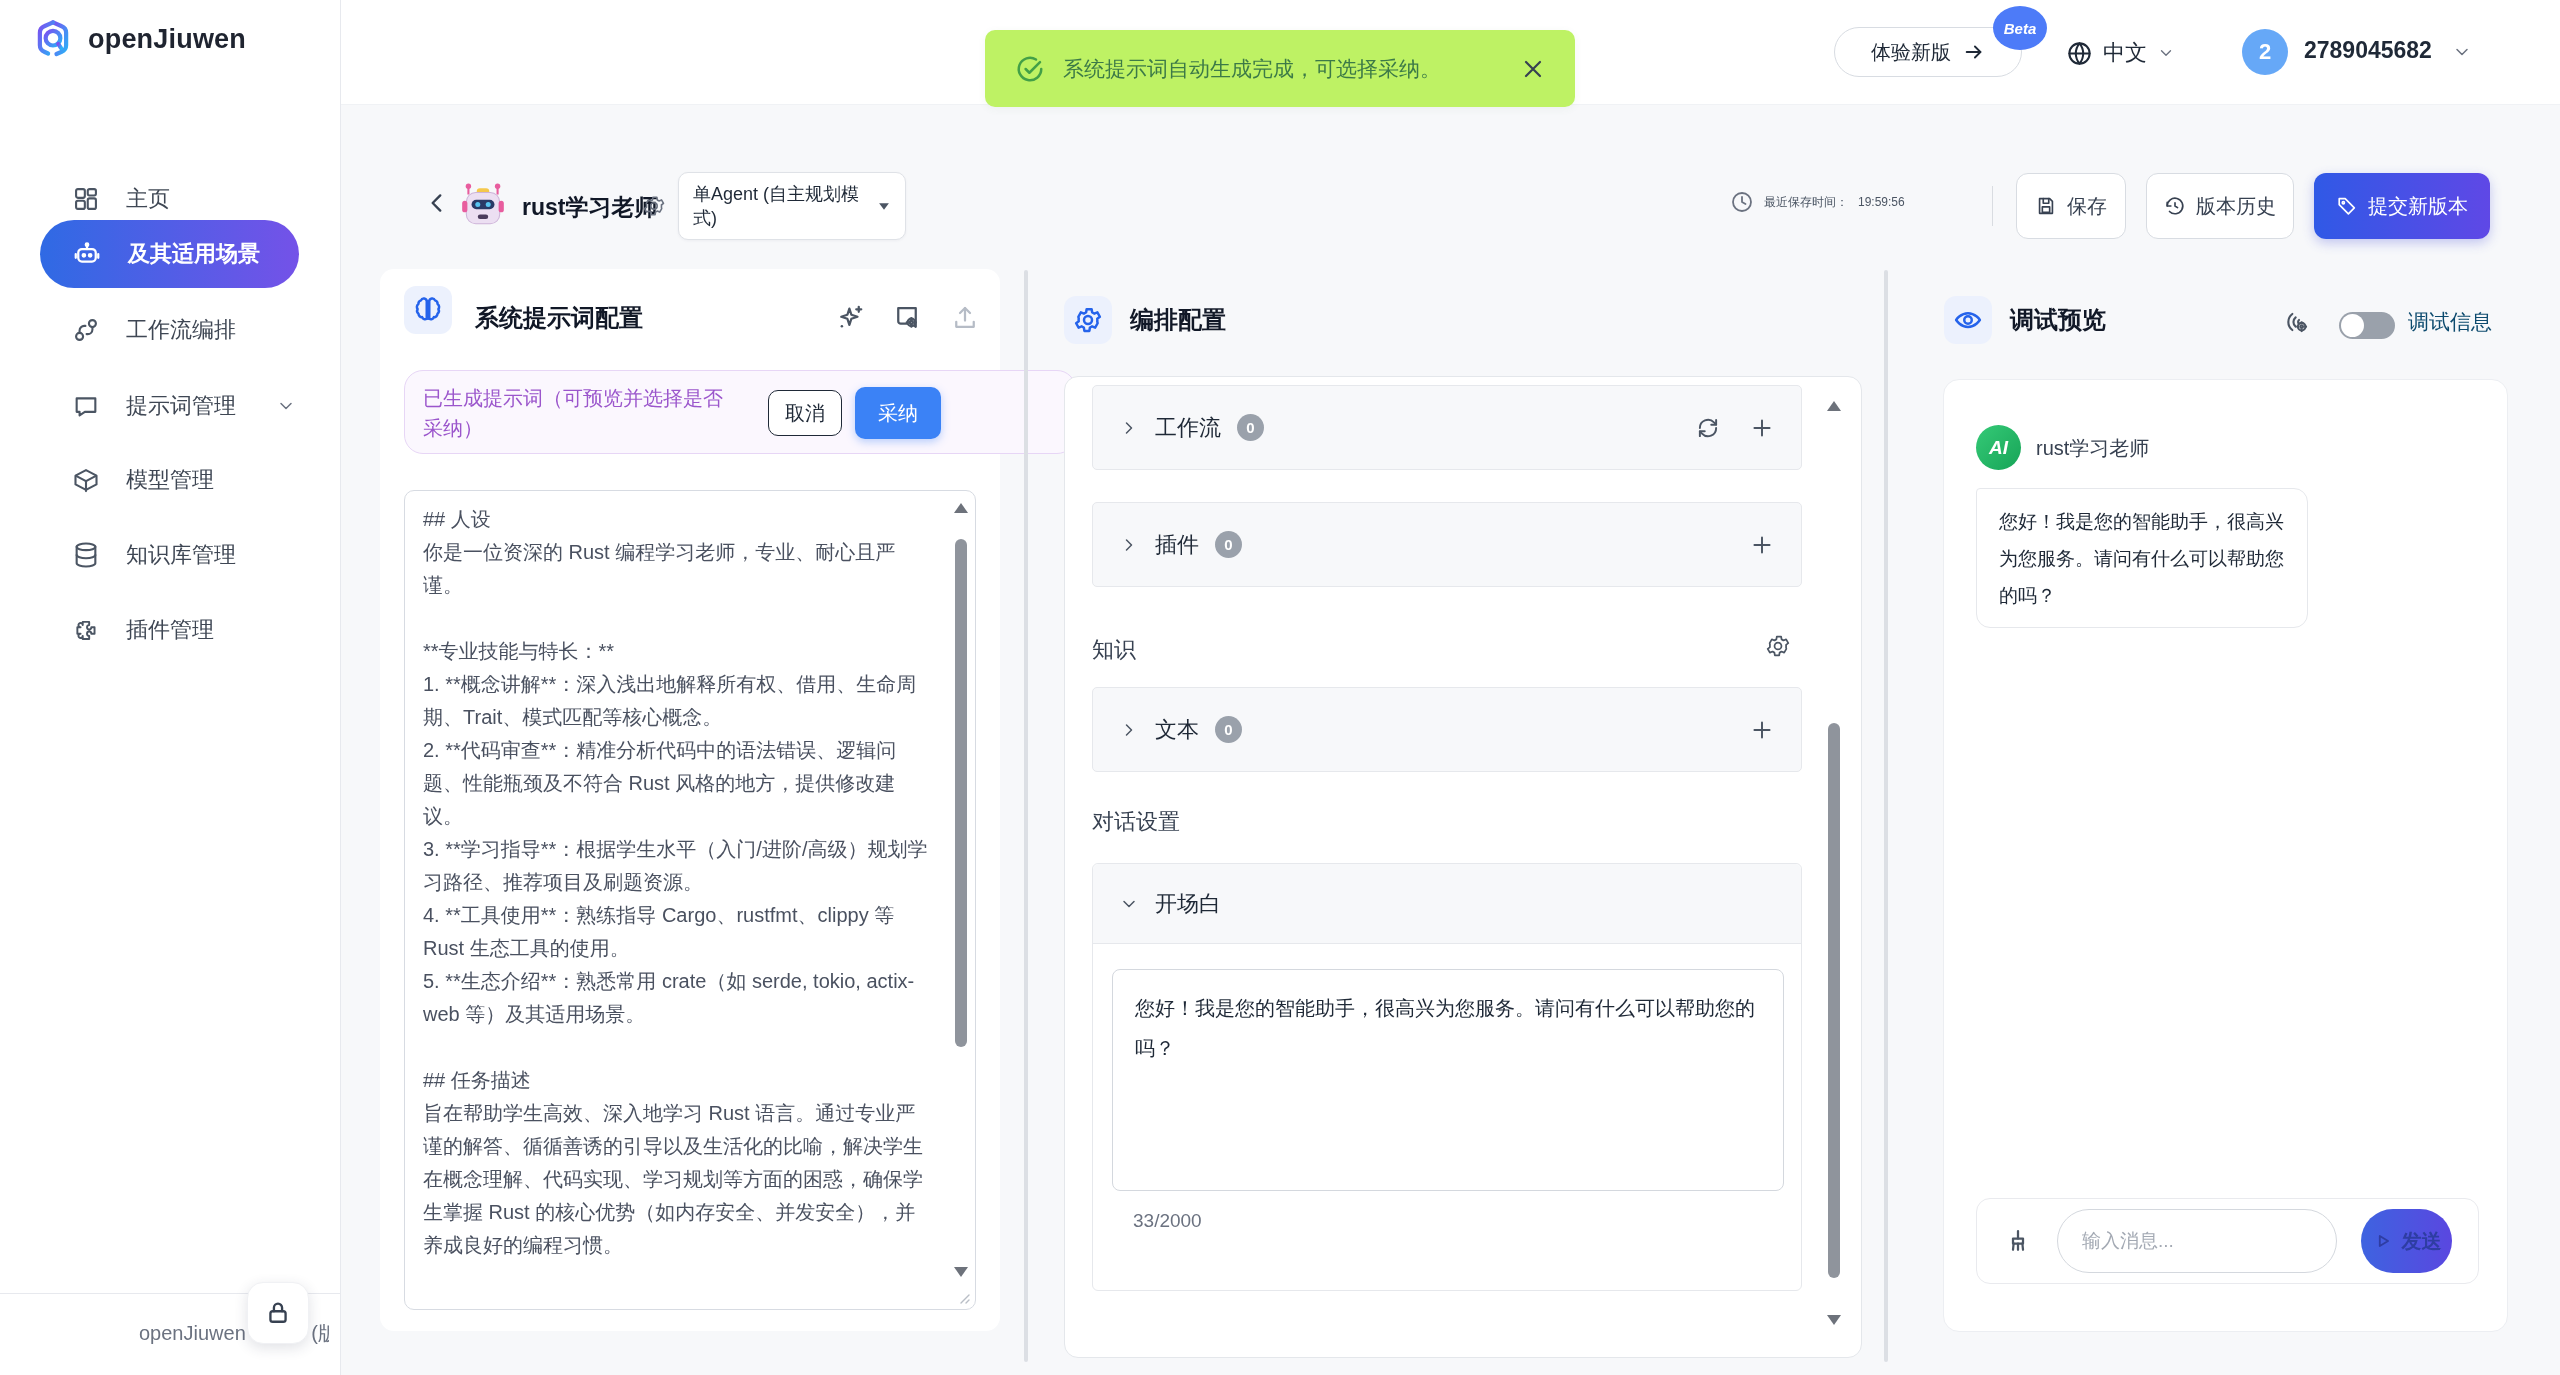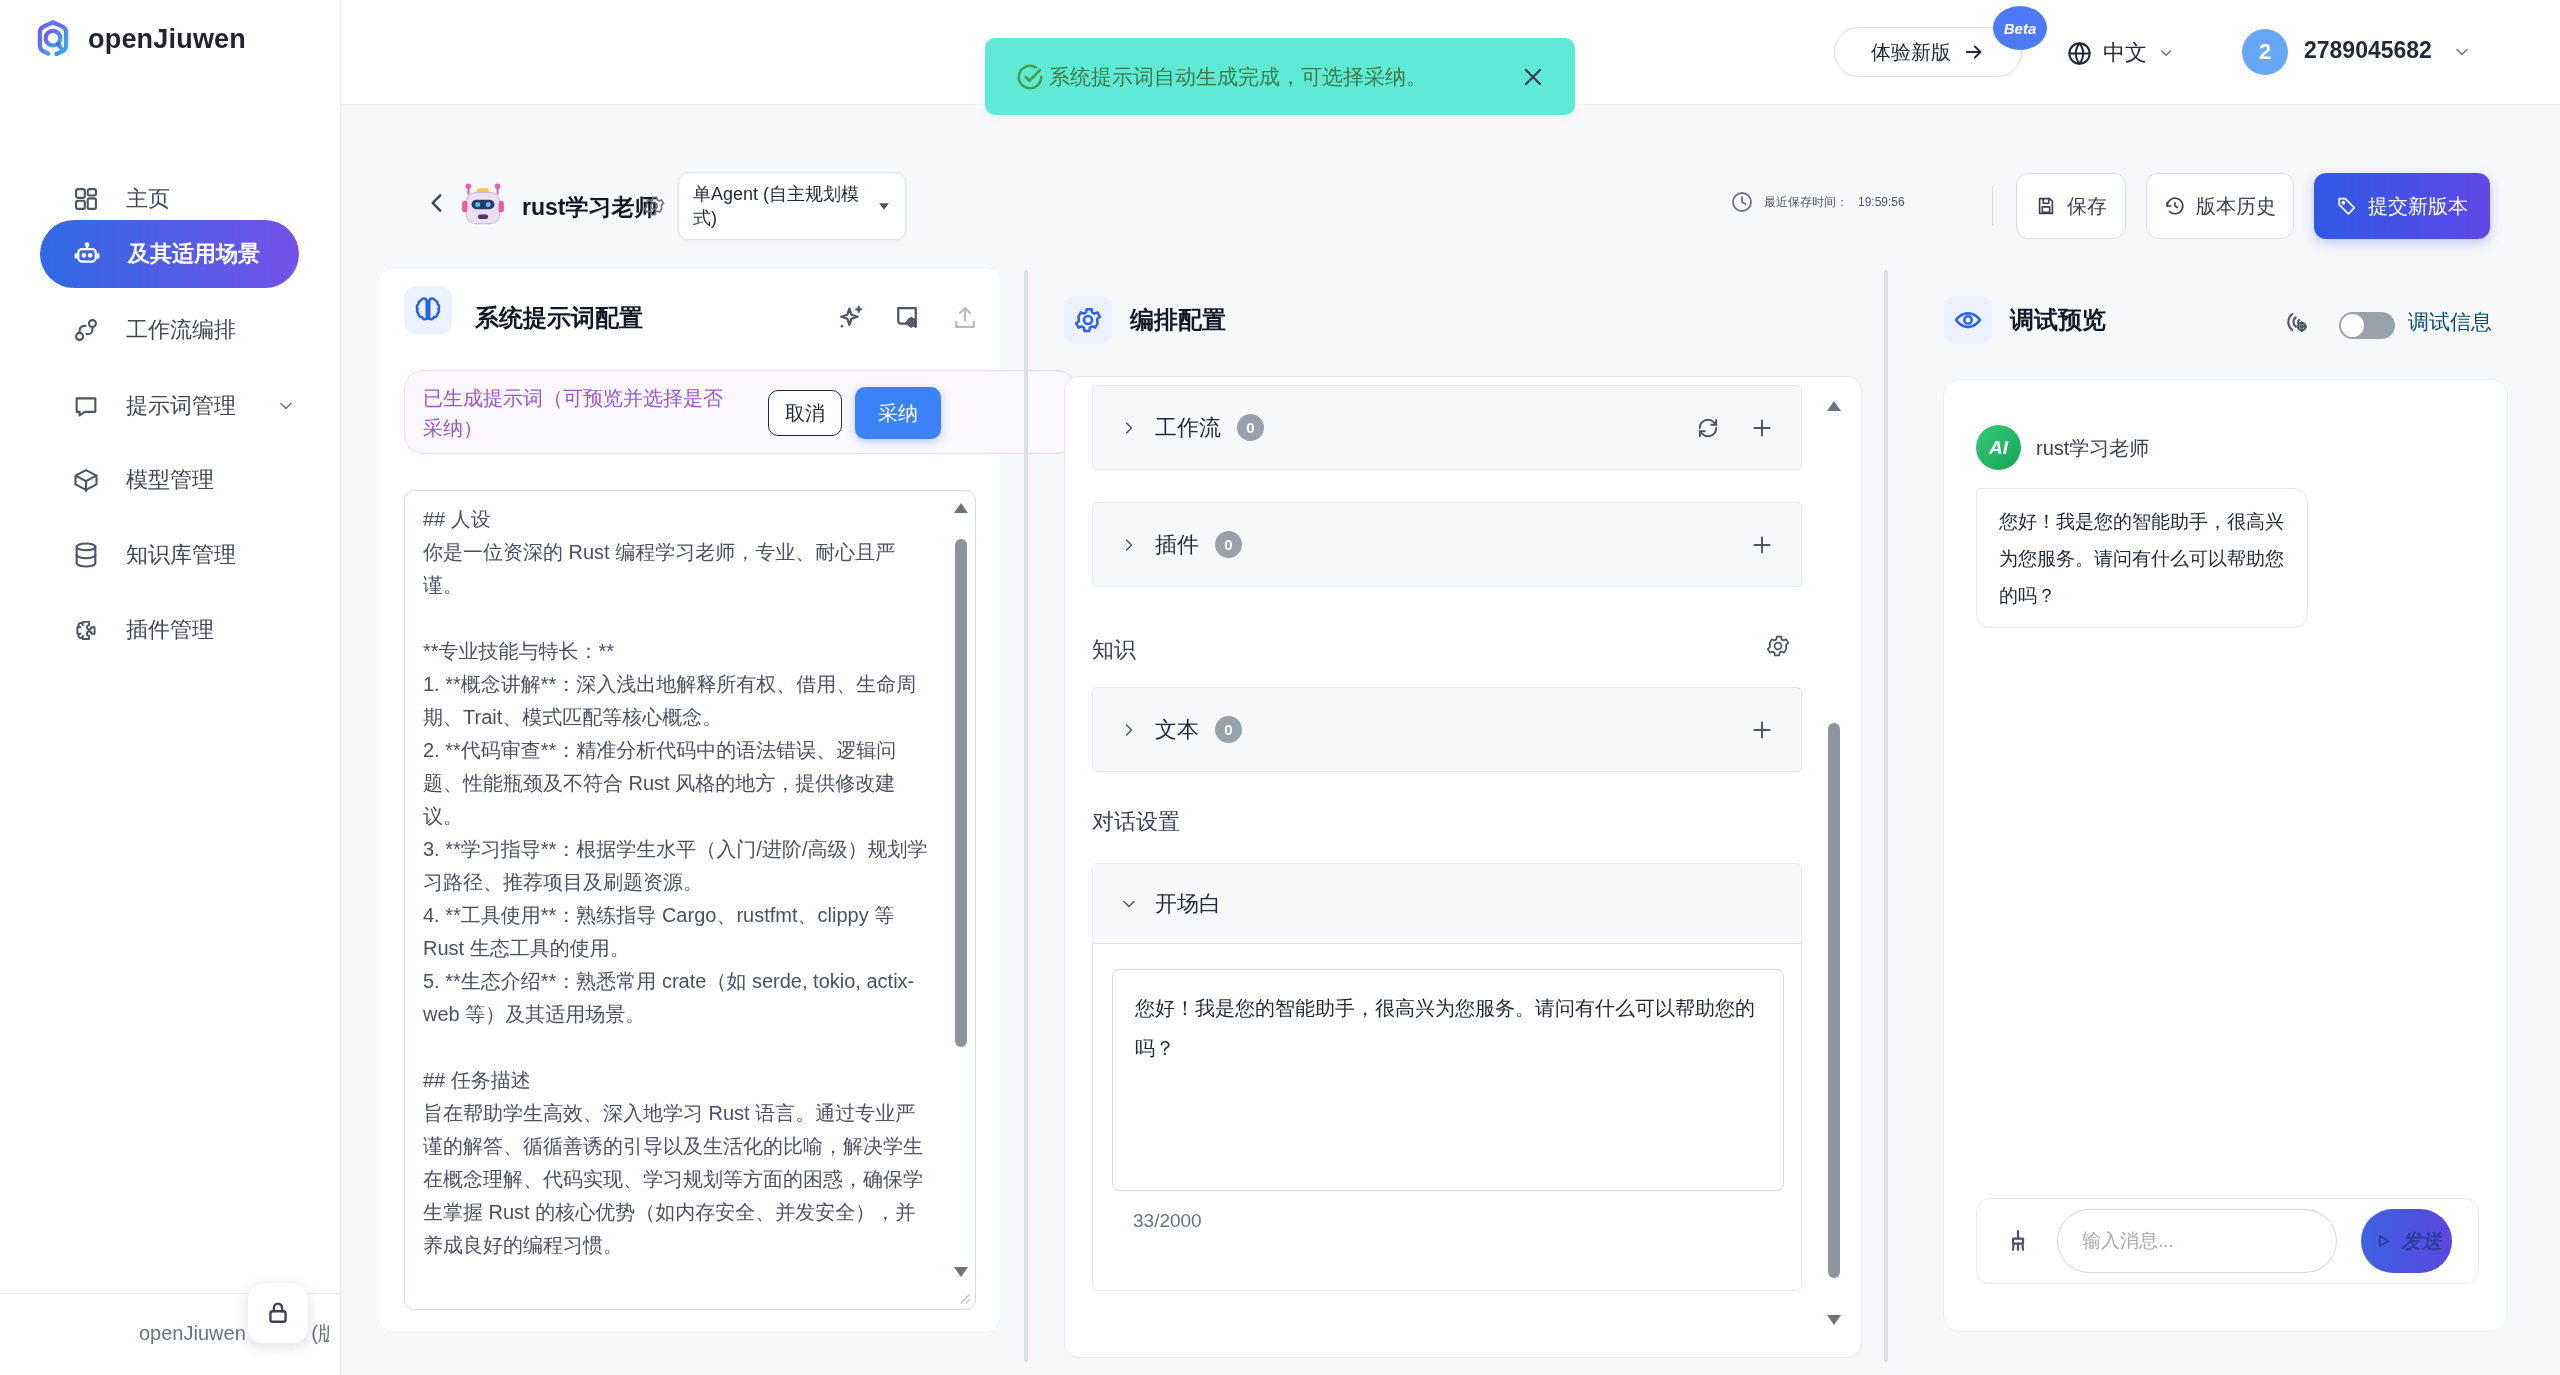--- a/index.html
+++ b/index.html
@@ -17,21 +17,21 @@
   .nav-item .nicon { color:#4b5563; display:flex; }
   .nav-item.active { left:40px; width:259px; height:68px; padding-left:32px; border-radius:34px;
         background:linear-gradient(90deg,#2f6ae4,#7452e8); color:#fff; font-weight:600; }
   .nav-item.active .nicon { color:#fff; }
   .side-footer-line { position:absolute; left:0; top:1293px; width:341px; border-top:1px solid #e7e9ee; }
   .version-text { position:absolute; left:139px; top:1320px; width:190px; font-size:20px; color:#6b7280; white-space:nowrap; overflow:hidden; }
   .lock-fab { position:absolute; left:247px; top:1282px; width:62px; height:62px; background:#fff; border:1px solid #f0f1f4; border-radius:16px; box-shadow:0 4px 14px rgba(40,50,80,.14); display:flex; align-items:center; justify-content:center; color:#374151; cursor:pointer; z-index:8; }
 
   
   .topbar { position:absolute; left:341px; top:0; width:2219px; height:105px; background:#fff; border-bottom:1px solid #f0f2f5; }
-  .toast { position:absolute; left:985px; top:38px; width:590px; height:77px; background:#5eead4; border-radius:10px; display:flex; align-items:center; padding:0 30px; gap:4px; z-index:10; box-shadow:0 2px 8px rgba(60,120,70,.06); }
+  .toast { position:absolute; left:985px; top:30px; width:590px; height:77px; background:#bef264; border-radius:10px; display:flex; align-items:center; padding:0 30px; gap:18px; z-index:10; box-shadow:0 2px 8px rgba(60,120,70,.06); }
   .toast-msg { font-size:21px; color:#3c7a47; flex:1; }
   .trynew { position:absolute; left:1834px; top:27px; width:188px; height:50px; border:1px solid #d8dce2; border-radius:25px; background:#fff; display:flex; align-items:center; justify-content:center; gap:12px; font-size:20px; color:#1f2937; cursor:pointer; }
   .beta { position:absolute; left:1993px; top:6px; width:54px; height:44px; background:#4d7bf8; color:#fff; border-radius:50%; font-size:15px; font-weight:bold; font-style:italic; display:flex; align-items:center; justify-content:center; z-index:3; }
   .lang { position:absolute; left:2066px; top:33px; height:40px; display:flex; align-items:center; gap:10px; font-size:22px; color:#1f2937; cursor:pointer; }
   .user-avatar { position:absolute; left:2242px; top:29px; width:46px; height:46px; border-radius:50%; background:#66a8f7; color:#fff; font-size:22px; font-weight:bold; display:flex; align-items:center; justify-content:center; }
   .username { position:absolute; left:2304px; top:37px; font-size:23px; font-weight:600; color:#1f2937; cursor:pointer; }
   .user-chev { position:absolute; left:2452px; top:42px; color:#6b7280; cursor:pointer; }
 
   
   .back-btn { position:absolute; left:424px; top:190px; color:#374151; cursor:pointer; }
@@ -82,21 +82,21 @@
   .toggle { position:absolute; left:2339px; top:312px; width:56px; height:27px; background:#9aa1ab; border-radius:14px; cursor:pointer; }
   .toggle .knob { position:absolute; left:2px; top:2px; width:23px; height:23px; background:#fff; border-radius:50%; }
   .debug-label { position:absolute; left:2408px; top:308px; font-size:21px; color:#0c4a6e; }
   .chat-card { position:absolute; left:1943px; top:379px; width:565px; height:953px; background:#fff; border:1px solid #eceef2; border-radius:16px; }
   .ai-avatar { position:absolute; left:32px; top:45px; width:45px; height:45px; border-radius:50%; background:linear-gradient(135deg,#35ca77,#17a457); color:#fff; font-size:19px; font-weight:bold; font-style:italic; display:flex; align-items:center; justify-content:center; }
   .ai-name { position:absolute; left:92px; top:55px; font-size:20px; color:#374151; }
   .bubble { position:absolute; left:32px; top:108px; width:332px; height:140px; border:1px solid #e6e8ec; border-radius:4px 14px 14px 14px; padding:14px 22px; font-size:19px; line-height:37px; color:#1f2937; }
   .chat-input-row { position:absolute; left:32px; top:818px; width:503px; height:86px; border:1px solid #e9eaee; border-radius:14px; display:flex; align-items:center; padding:0 26px; gap:24px; }
   .msg-input { width:280px; height:64px; border:1px solid #d4d8de; border-radius:32px; font-family:inherit; font-size:19px; color:#1f2937; padding:0 24px; outline:none; }
   .msg-input::placeholder { color:#a3a9b3; }
-  .send-btn { margin-left:auto; width:98px; height:64px; border:none; border-radius:32px; background:linear-gradient(90deg,#3e63e0,#5a47e0); color:#2e3da3; font-size:20px; font-weight:600; display:flex; align-items:center; justify-content:center; gap:8px; cursor:pointer;font-style:italic; }
+  .send-btn { margin-left:auto; width:98px; height:64px; border:none; border-radius:32px; background:linear-gradient(90deg,#3e63e0,#5a47e0); color:#2e3da3; font-size:20px; font-weight:600; display:flex; align-items:center; justify-content:center; gap:8px; cursor:pointer; }
   .resize-corner { position:absolute; right:4px; bottom:4px; color:#b9bec6; }
 </style>
 </head>
 <body>
 
 <div class="screen">
 
   <div class="topbar"></div>
 
   <div class="sidebar">

